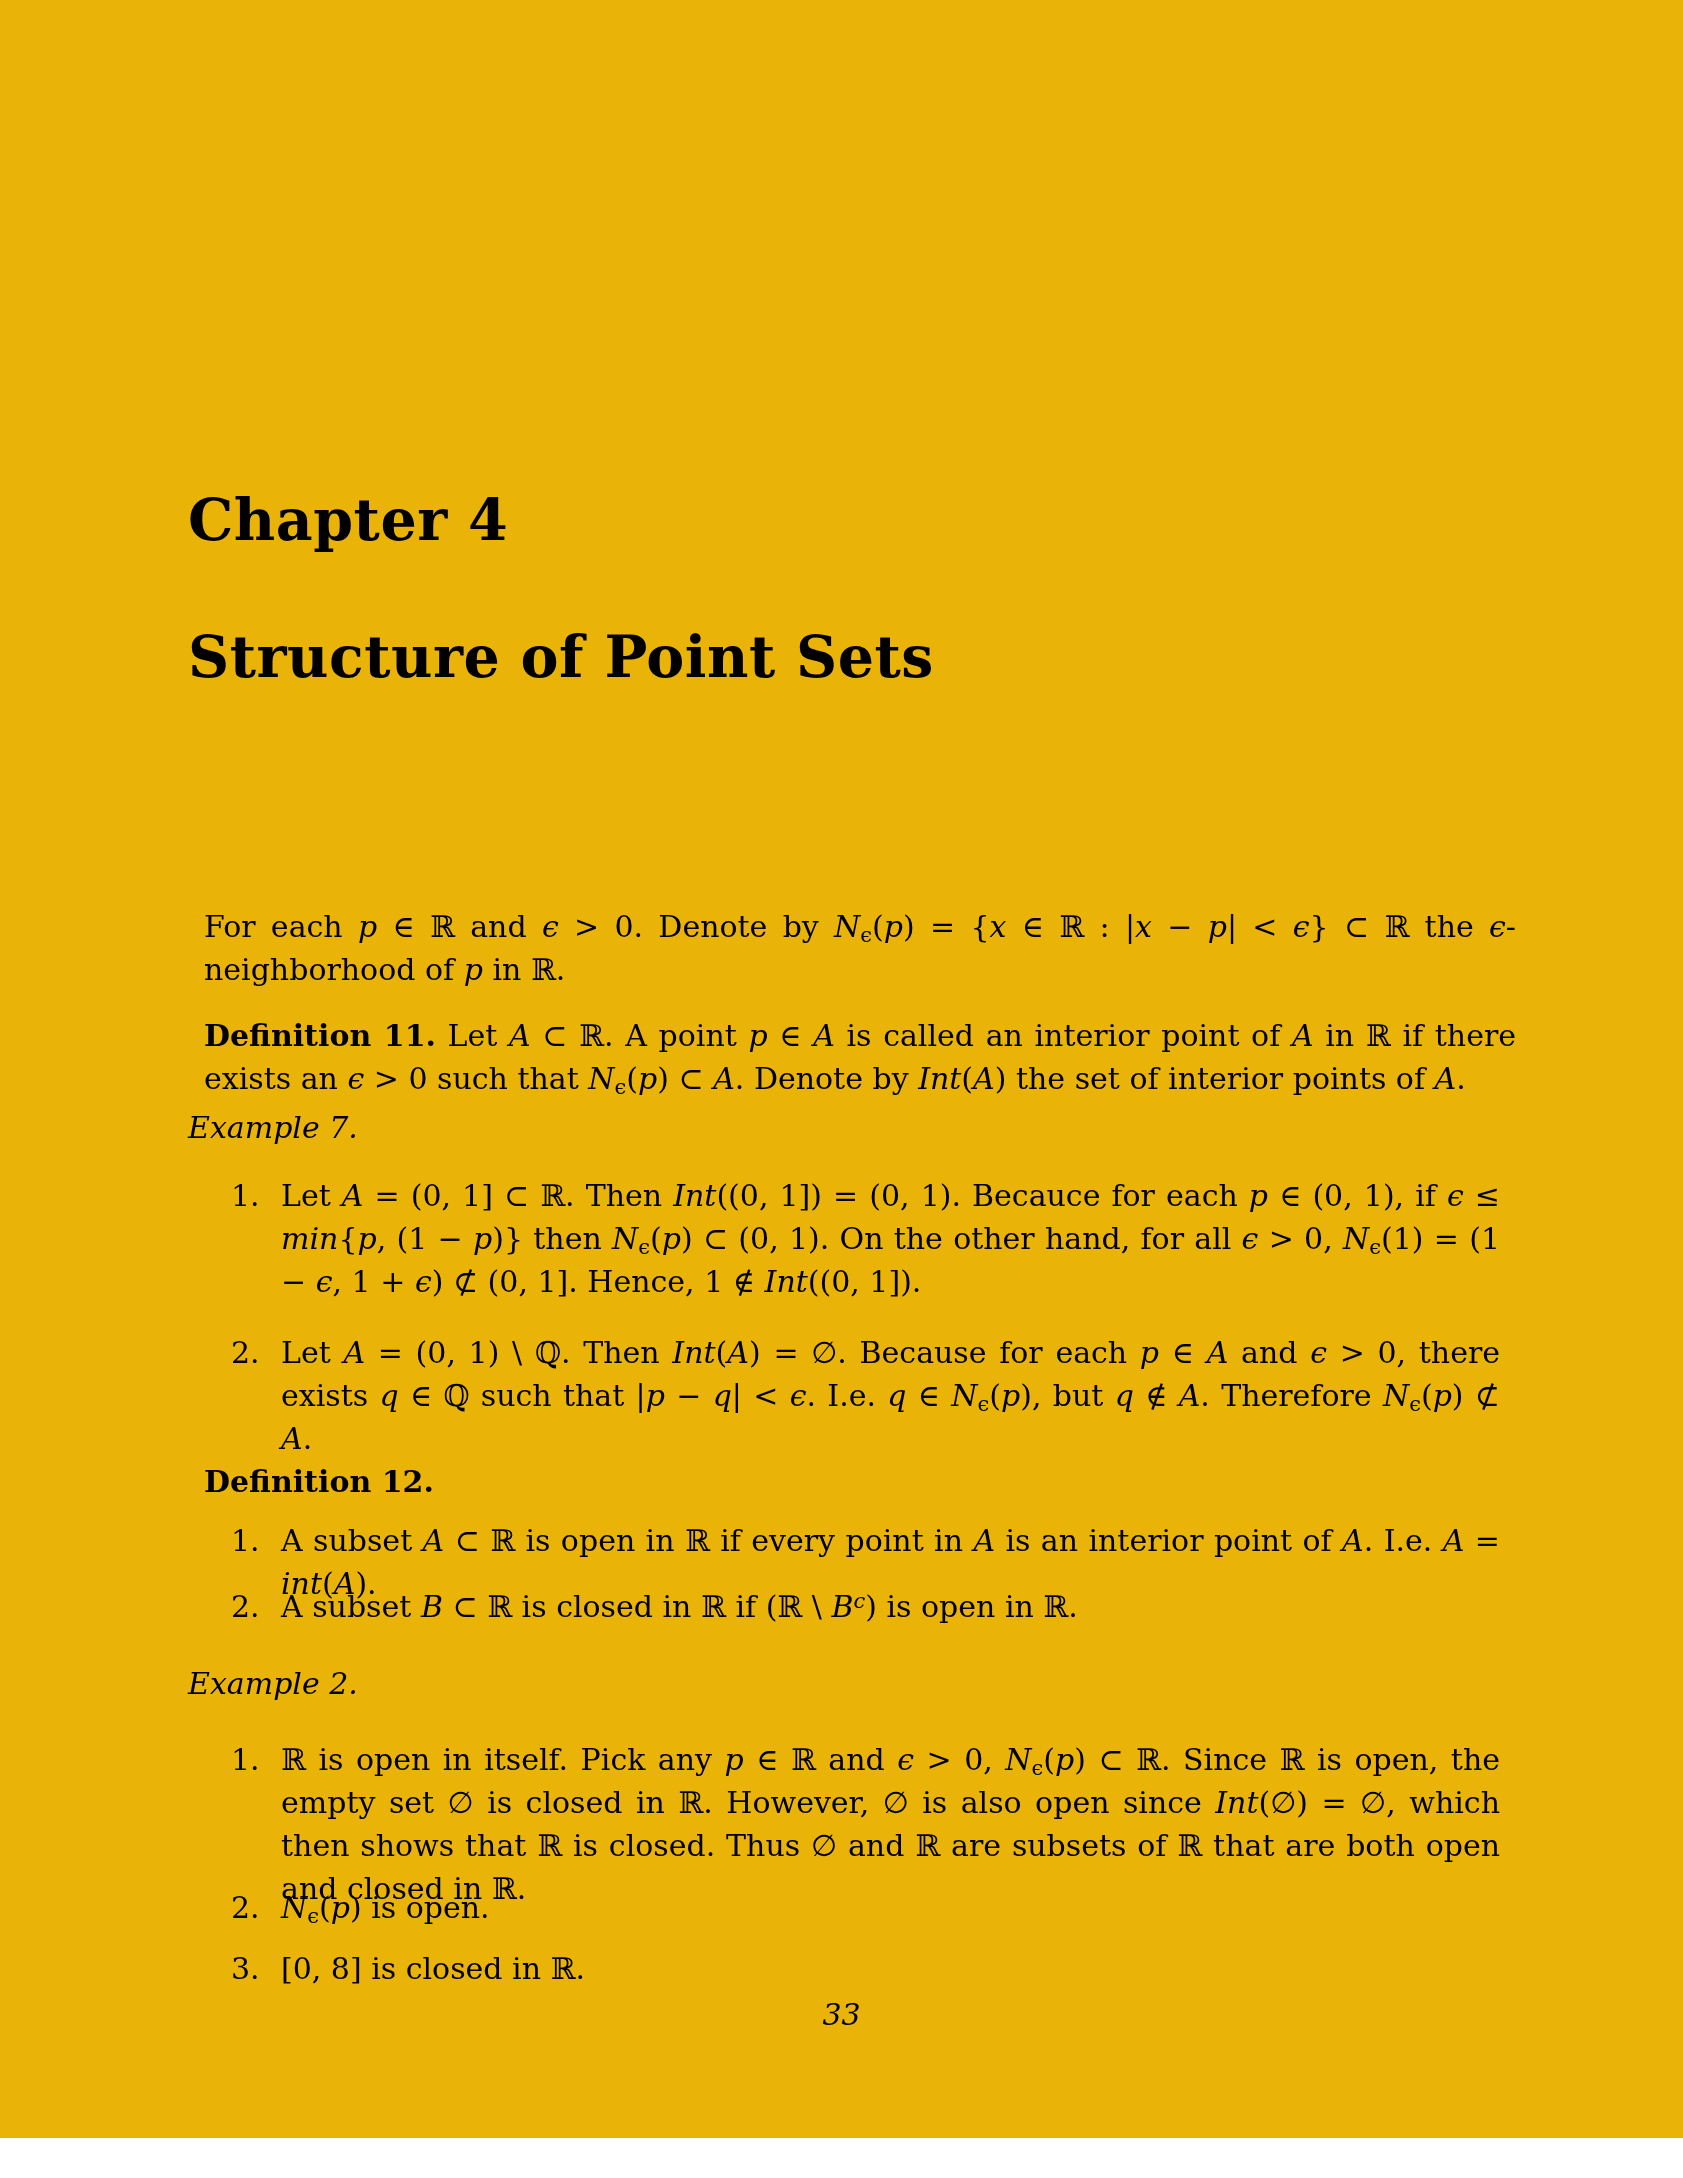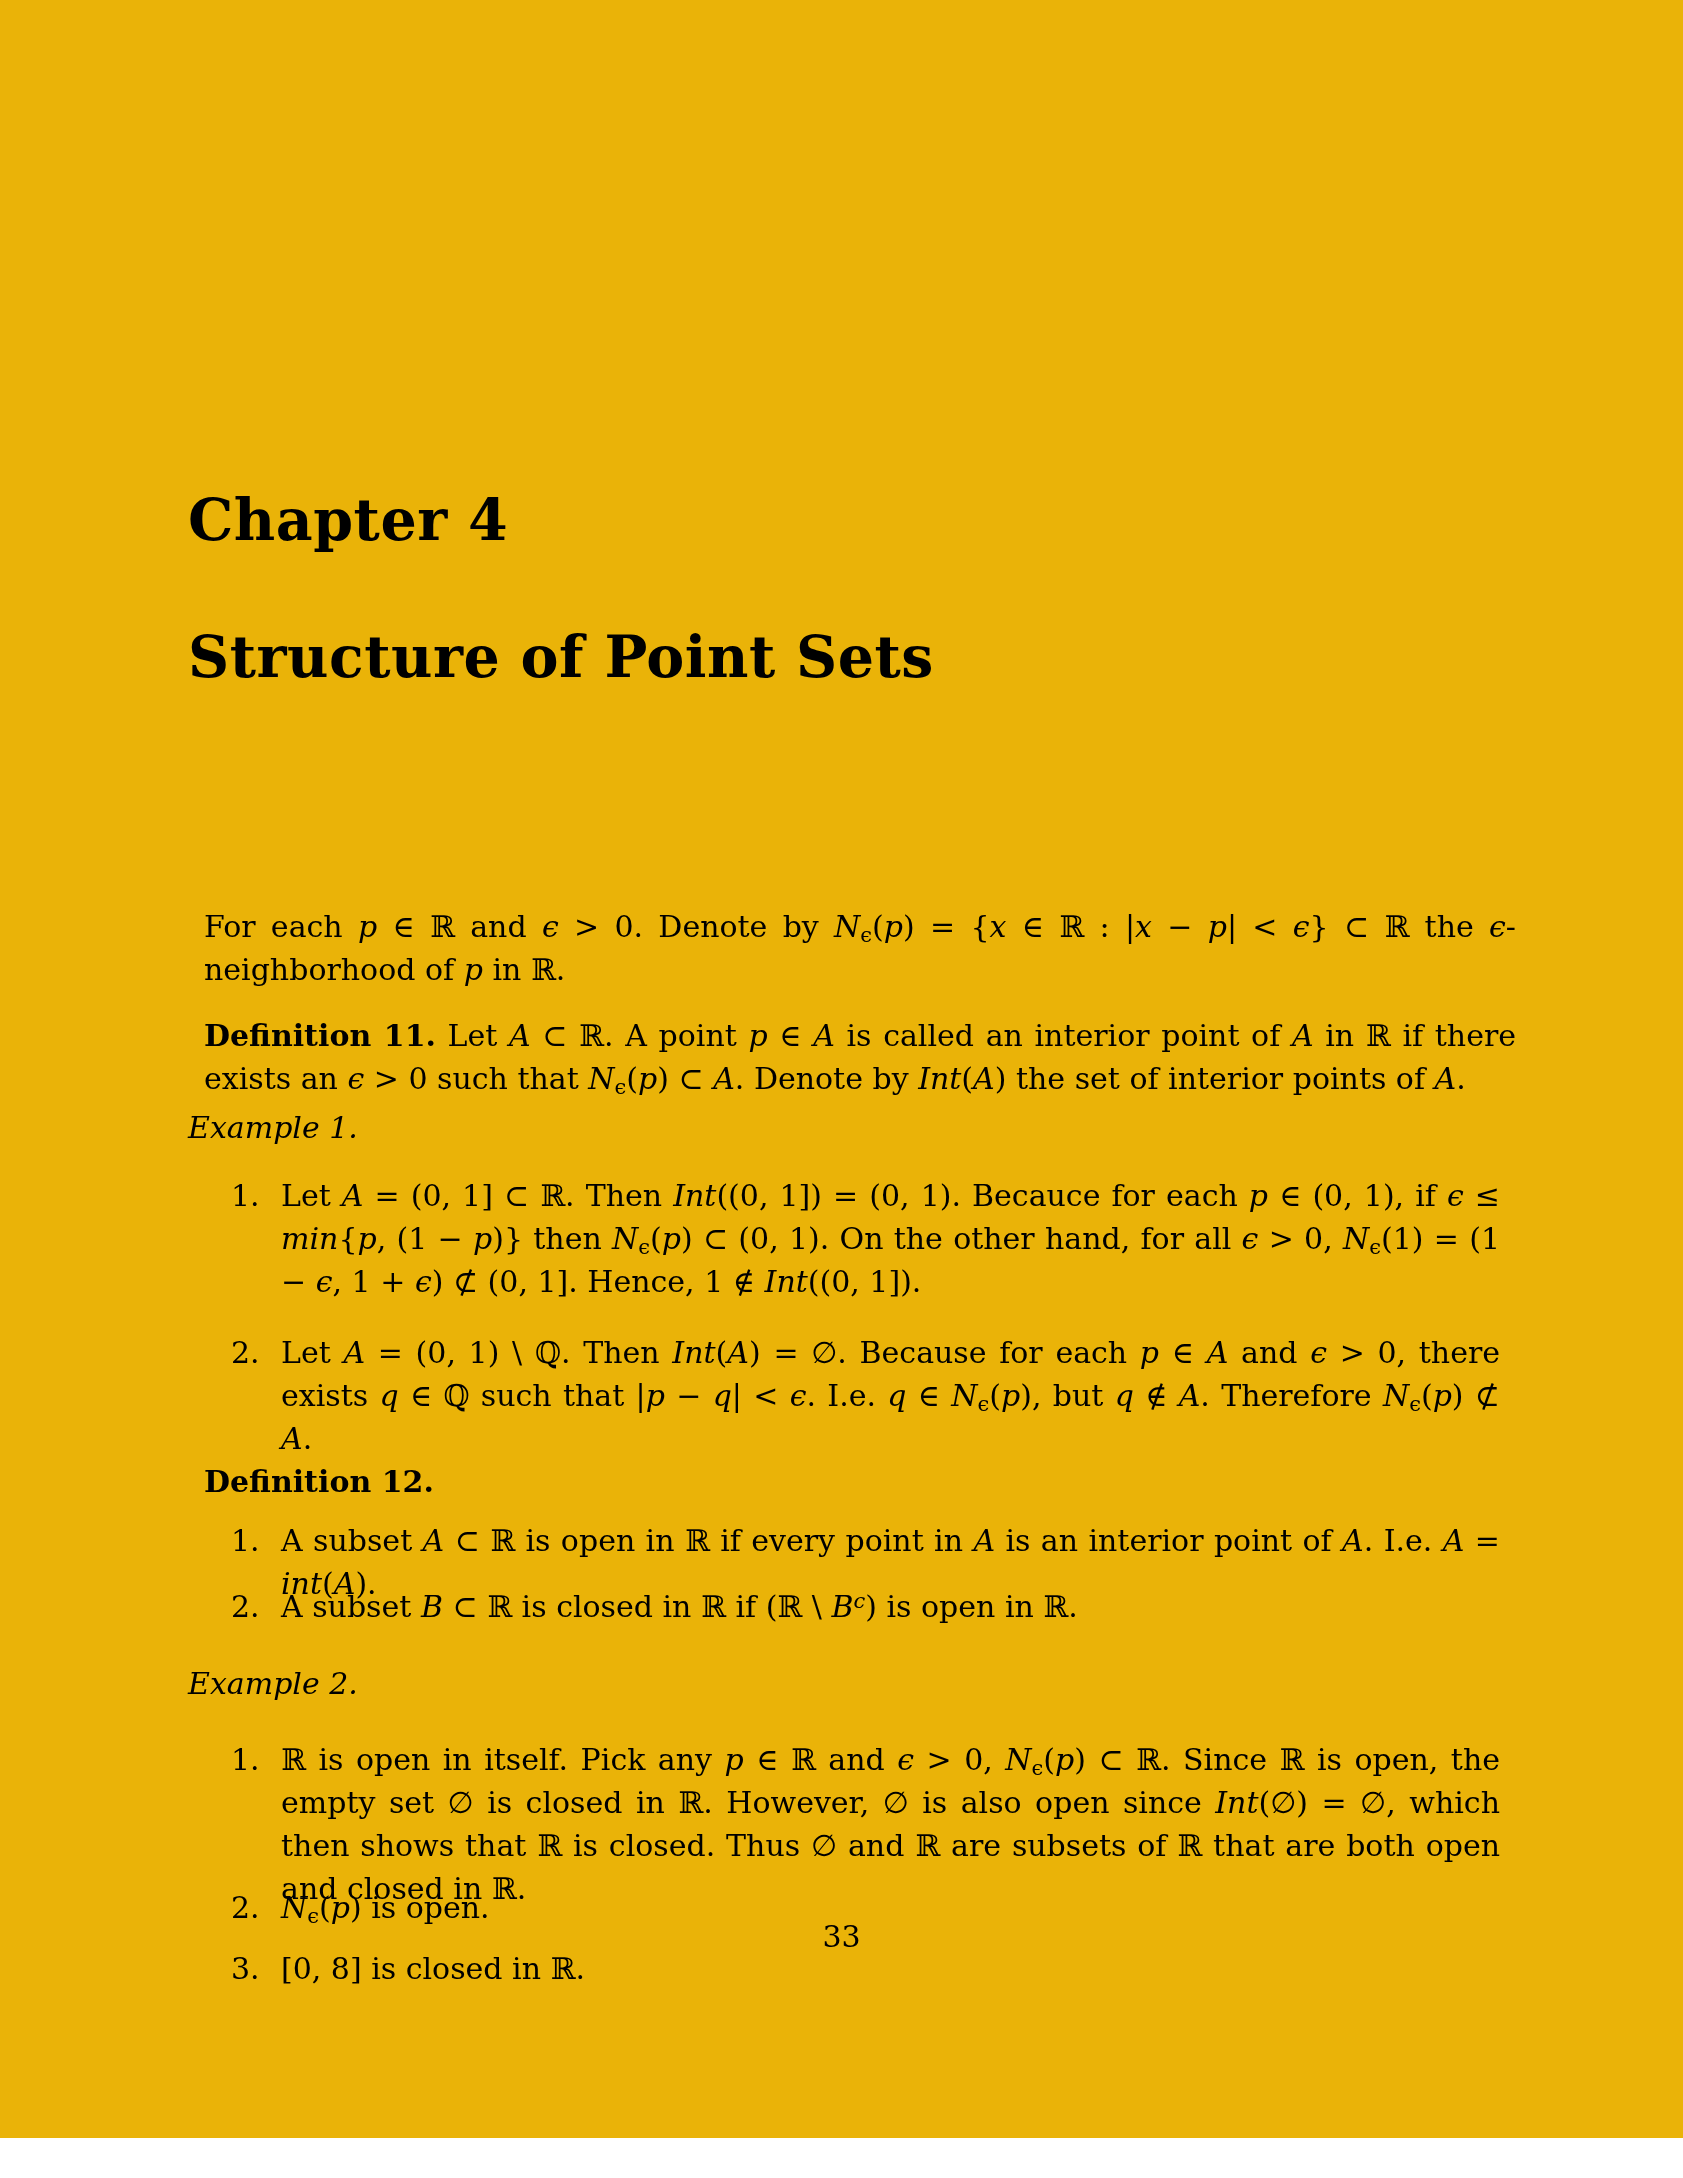--- a/index.html
+++ b/index.html
@@ -82,37 +82,37 @@
   .t-ex6lab  { top: 1106px; }
   .t-ex6i1   { top: 1174px; }
   .t-ex6i2   { top: 1331px; }
   .t-def12   { top: 1444px; }
   .t-d12i1   { top: 1519px; }
   .t-d12i2   { top: 1585px; }
   .t-ex7lab  { top: 1662px; }
   .t-ex7i1   { top: 1738px; }
   .t-ex7i2   { top: 1886px; }
   .t-ex7i3   { top: 1947px; }
-  .t-pagenum { top: 1922px; }
+  .t-pagenum { top: 2000px; font-style: italic; }
 </style>
 </head>
 <body>
 
 <div class="page">
 
   <h1 class="abs chapter-heading t-chnum">Chapter 4</h1>
 
   <h1 class="abs chapter-heading t-chtitle">Structure of Point Sets</h1>
 
 
   <p class="abs body t-intro"><span>For each </span><span class="run-i">p</span><span> ∈ ℝ and </span><span class="run-i">ϵ</span><span> &gt; 0. Denote by </span><span class="run-i">N</span><span class="run-sub">ϵ</span><span>(</span><span class="run-i">p</span><span>) = {</span><span class="run-i">x</span><span> ∈ ℝ : |</span><span class="run-i">x</span><span> − </span><span class="run-i">p</span><span>| &lt; </span><span class="run-i">ϵ</span><span>} ⊂ ℝ the </span><span class="run-i">ϵ</span><span>-neighborhood of </span><span class="run-i">p</span><span> in ℝ.</span></p>
 
   <p class="abs body t-def11"><span class="run-b">Definition 11.</span><span> Let </span><span class="run-i">A</span><span> ⊂ ℝ. A point </span><span class="run-i">p</span><span> ∈ </span><span class="run-i">A</span><span> is called an interior point of </span><span class="run-i">A</span><span> in ℝ if there exists an </span><span class="run-i">ϵ</span><span> &gt; 0 such that </span><span class="run-i">N</span><span class="run-sub">ϵ</span><span>(</span><span class="run-i">p</span><span>) ⊂ </span><span class="run-i">A</span><span>. Denote by </span><span class="run-i">Int</span><span>(</span><span class="run-i">A</span><span>) the set of interior points of </span><span class="run-i">A</span><span>.</span></p>
 
-  <p class="abs example-label t-ex6lab"><span class="run-i">Example 1.</span></p>
+  <p class="abs example-label t-ex6lab"><span class="run-i">Example 7.</span></p>
 
   <div class="list-item t-ex6i1">
     <span class="list-num">1.</span>
     <div class="list-text"><span>Let </span><span class="run-i">A</span><span> = (0, 1] ⊂ ℝ. Then </span><span class="run-i">Int</span><span>((0, 1]) = (0, 1). Becauce for each </span><span class="run-i">p</span><span> ∈ (0, 1), if </span><span class="run-i">ϵ</span><span> ≤ </span><span class="run-i">min</span><span>{</span><span class="run-i">p</span><span>, (1 − </span><span class="run-i">p</span><span>)} then </span><span class="run-i">N</span><span class="run-sub">ϵ</span><span>(</span><span class="run-i">p</span><span>) ⊂ (0, 1). On the other hand, for all </span><span class="run-i">ϵ</span><span> &gt; 0, </span><span class="run-i">N</span><span class="run-sub">ϵ</span><span>(1) = (1 − </span><span class="run-i">ϵ</span><span>, 1 + </span><span class="run-i">ϵ</span><span>) ⊄ (0, 1]. Hence, 1 ∉ </span><span class="run-i">Int</span><span>((0, 1]).</span></div>
   </div>
 
   <div class="list-item t-ex6i2">
     <span class="list-num">2.</span>
     <div class="list-text"><span>Let </span><span class="run-i">A</span><span> = (0, 1) \ ℚ. Then </span><span class="run-i">Int</span><span>(</span><span class="run-i">A</span><span>) = ∅. Because for each </span><span class="run-i">p</span><span> ∈ </span><span class="run-i">A</span><span> and </span><span class="run-i">ϵ</span><span> &gt; 0, there exists </span><span class="run-i">q</span><span> ∈ ℚ such that |</span><span class="run-i">p</span><span> − </span><span class="run-i">q</span><span>| &lt; </span><span class="run-i">ϵ</span><span>. I.e. </span><span class="run-i">q</span><span> ∈ </span><span class="run-i">N</span><span class="run-sub">ϵ</span><span>(</span><span class="run-i">p</span><span>), but </span><span class="run-i">q</span><span> ∉ </span><span class="run-i">A</span><span>. Therefore </span><span class="run-i">N</span><span class="run-sub">ϵ</span><span>(</span><span class="run-i">p</span><span>) ⊄ </span><span class="run-i">A</span><span>.</span></div>
   </div>

